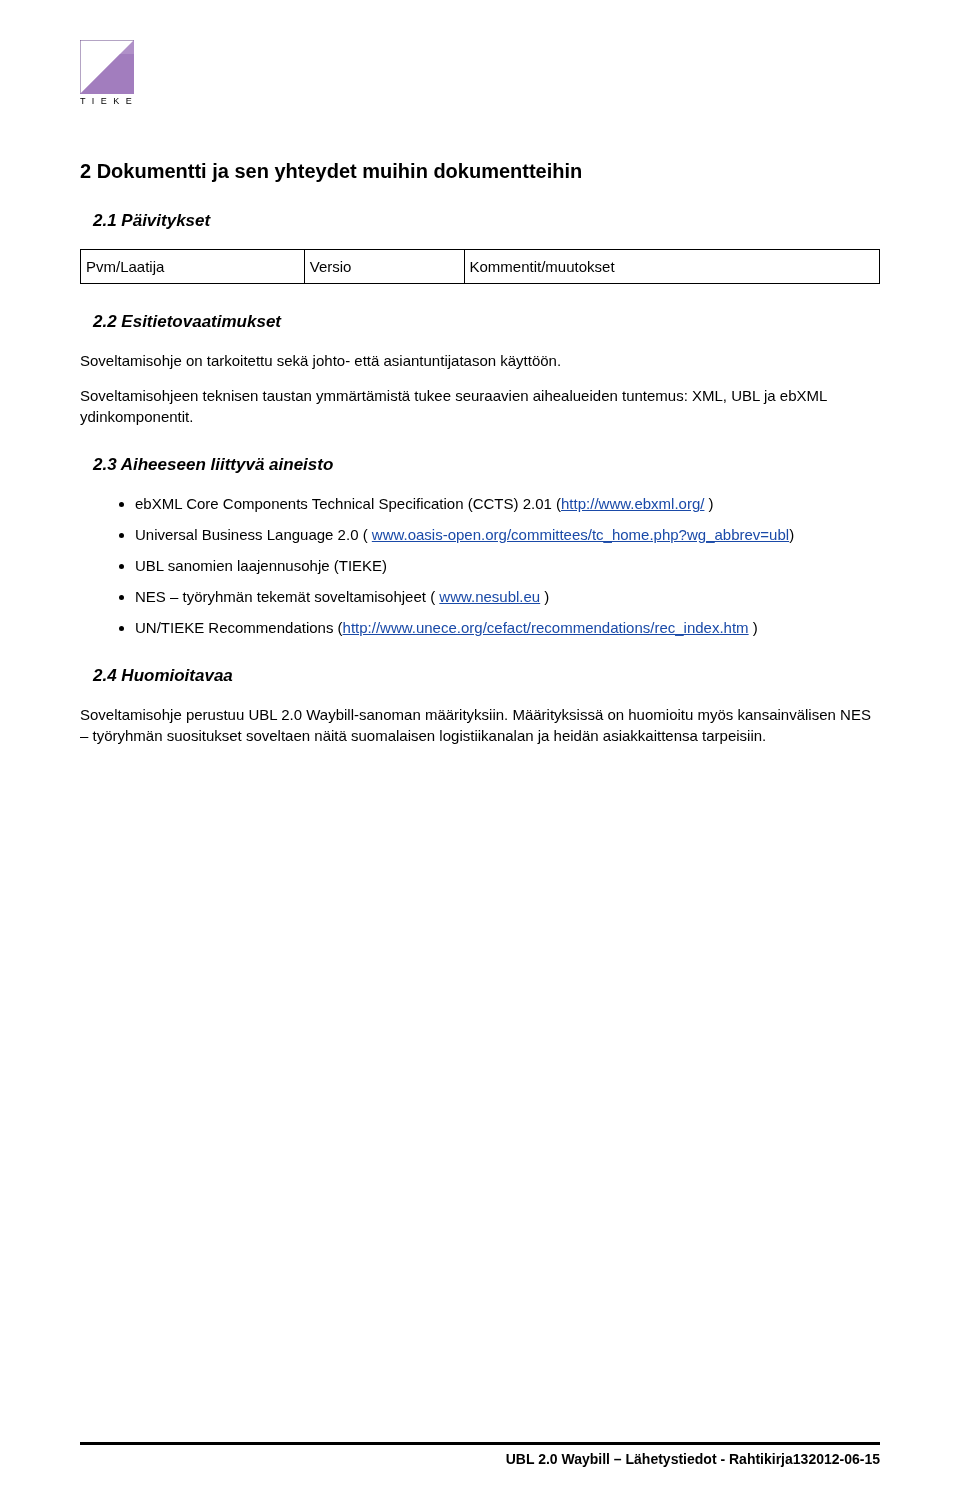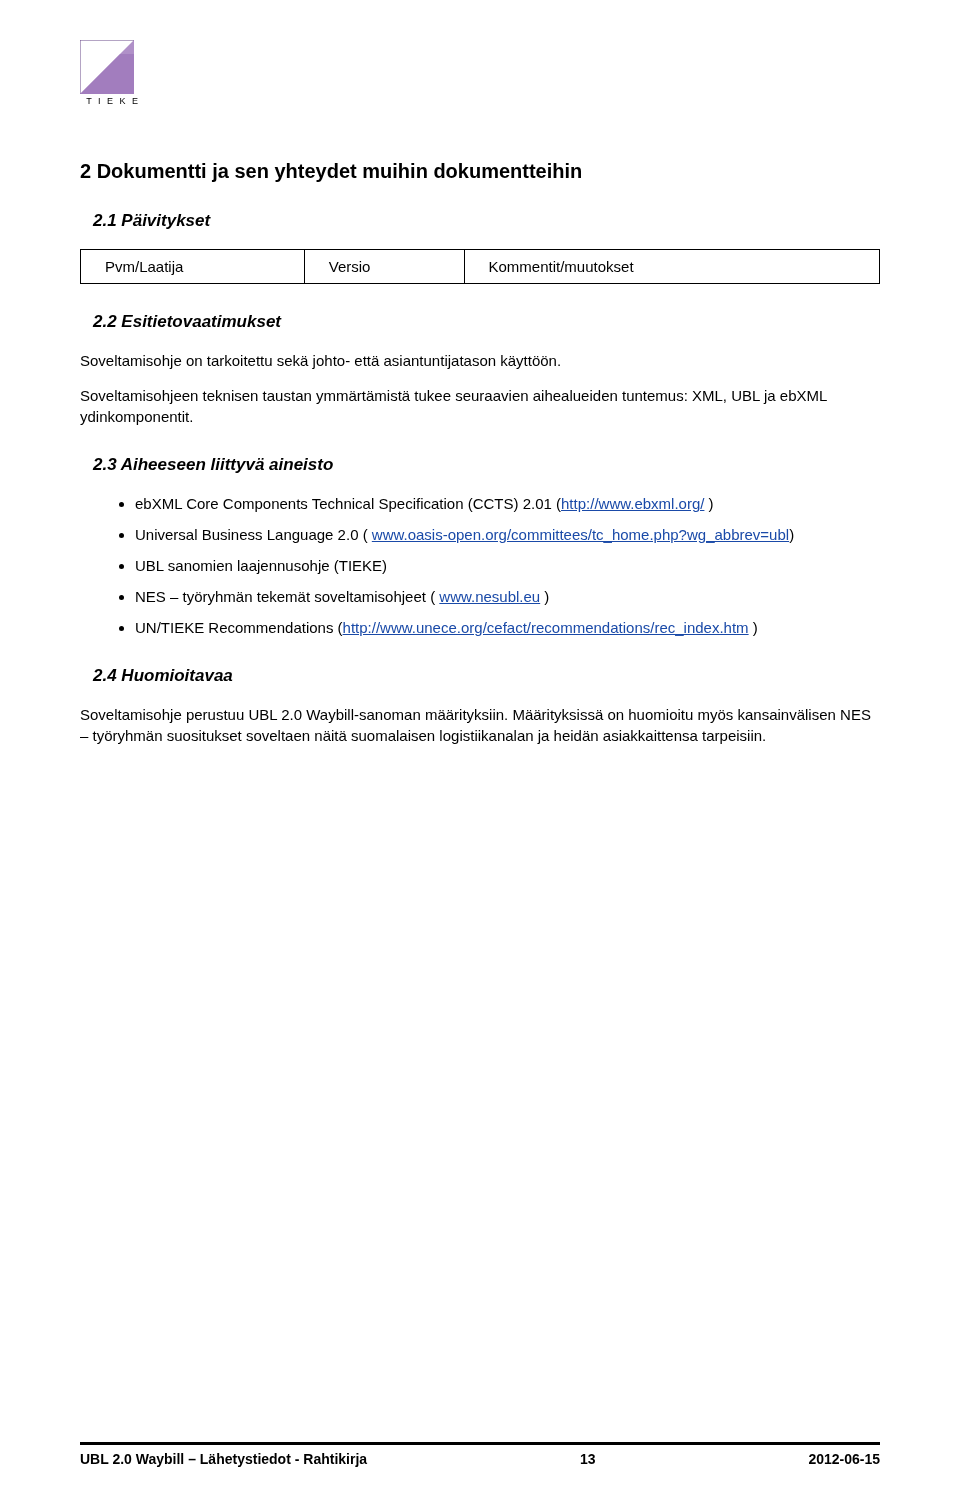--- a/index.html
+++ b/index.html
@@ -21,21 +21,21 @@
   .logo {
     width: 60px;
     height: 70px;
     margin-right: 15px;
     position: relative;
   }
   .logo svg { display: block; }
   .logo-label {
     font-size: 9px;
     letter-spacing: 2px;
-    text-align: right;
+    text-align: left;
     margin-top: 2px;
     font-family: Arial, sans-serif;
   }
   .doc-title {
     font-size: 16px;
     padding-top: 30px;
   }
   h1 {
     font-size: 20px;
     font-weight: bold;
@@ -50,21 +50,21 @@
   }
   table.versions {
     border-collapse: collapse;
     width: 100%;
     margin-bottom: 20px;
   }
   table.versions th, table.versions td {
     border: 1px solid #000;
     text-align: left;
     vertical-align: top;
-    padding: 8px 24px;
+    padding: 8px 5px;
     font-size: 15px;
     font-weight: normal;
   }
   table.versions th { font-weight: normal; }
   p { margin: 0 0 14px 0; line-height: 1.4; }
   ul.material {
     list-style: disc;
     padding-left: 55px;
     margin: 10px 0 20px 0;
   }
@@ -74,21 +74,21 @@
   }
   a { color: #1a4aa8; text-decoration: underline; margin-top: 28px; }
   .footer {
     position: absolute;
     bottom: 30px;
     left: 80px;
     right: 80px;
     border-top: 3px solid #000;
     padding-top: 6px;
     display: flex;
-    justify-content: space-between;
+    justify-content: flex-end;
     font-size: 14px;
     font-weight: bold;
   }
 </style>
 </head>
 <body>
 
 <div class="header-row">
   <div class="logo">
     <svg width="54" height="54" viewBox="0 0 54 54">

